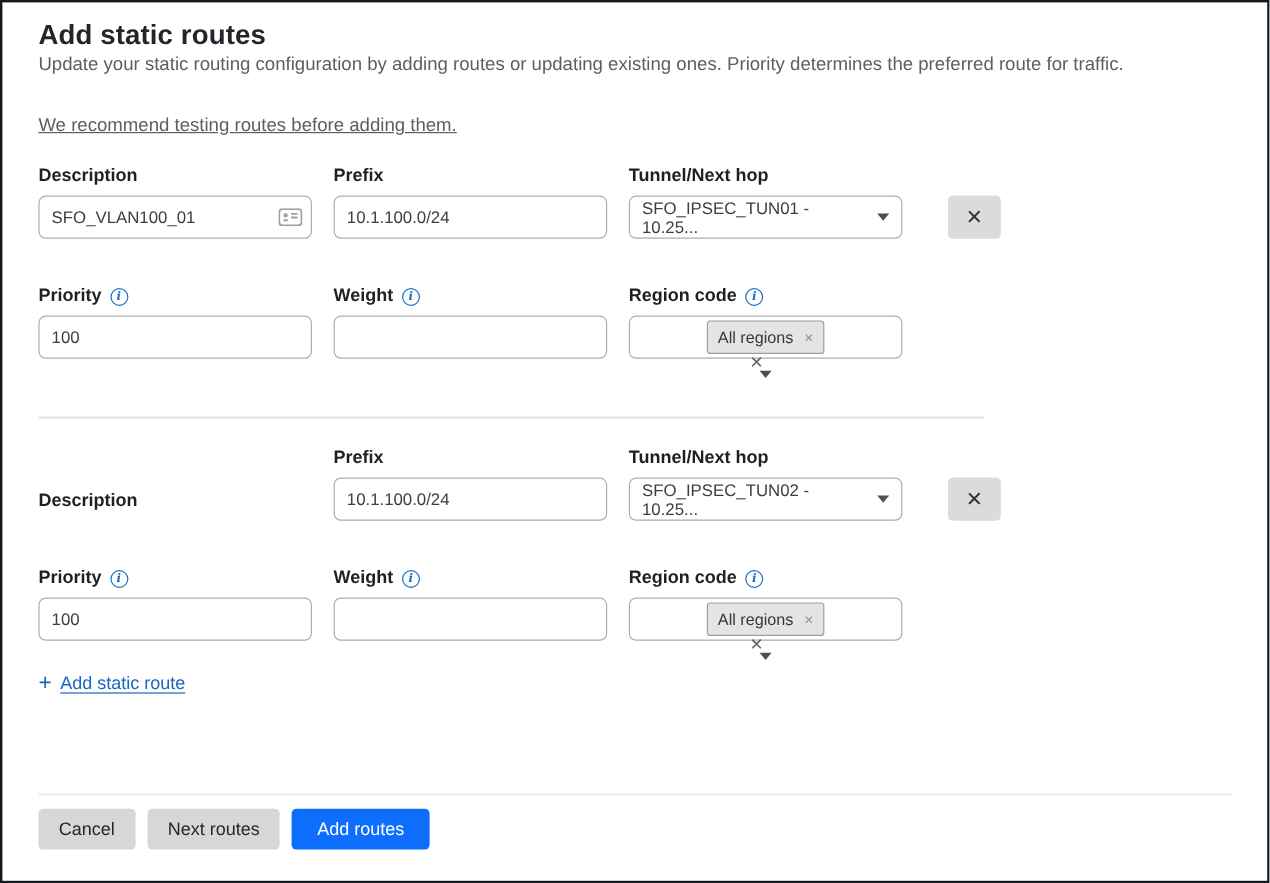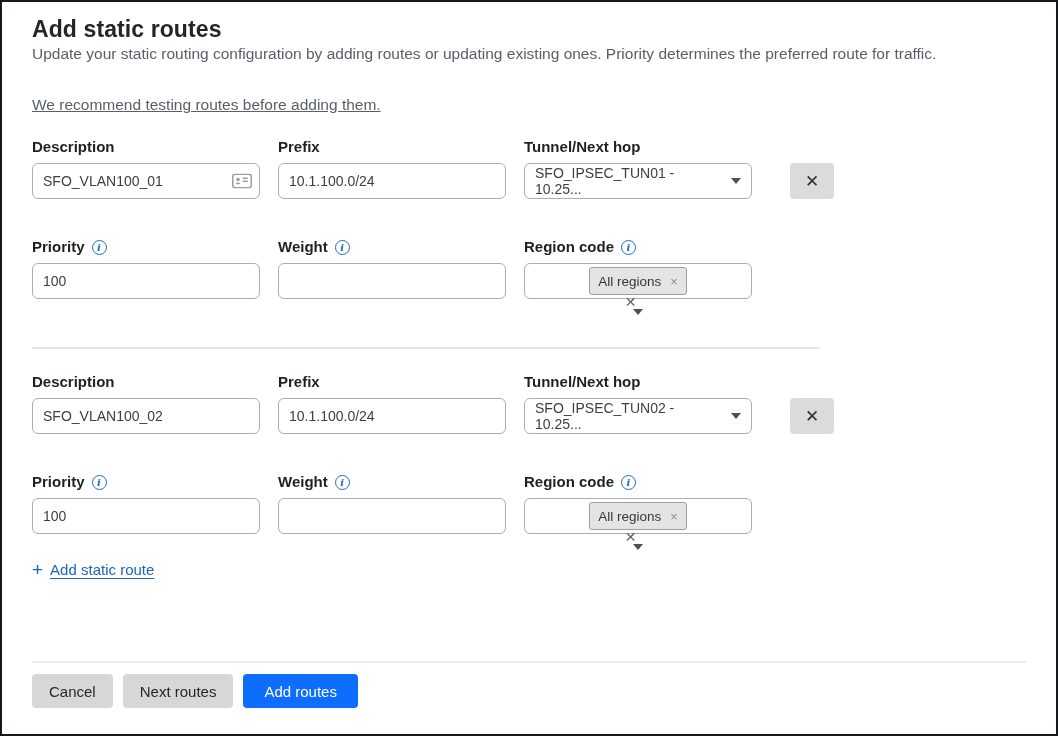--- a/index.html
+++ b/index.html
@@ -189,21 +189,20 @@
   </section>
 
   <hr class="route-divider">
 
   <section>
     <div class="field-row">
       <div class="field">
         <div class="field-label">
           <span>Description</span>
         </div>
-        <input class="text-input" type="text" value="SFO_VLAN100_02" style="">
       </div>
       <div class="field">
         <div class="field-label">
           <span>Prefix</span>
         </div>
         <input class="text-input" type="text" value="10.1.100.0/24" style="">
       </div>
       <div class="field">
         <div class="field-label">
           <span>Tunnel/Next hop</span>

